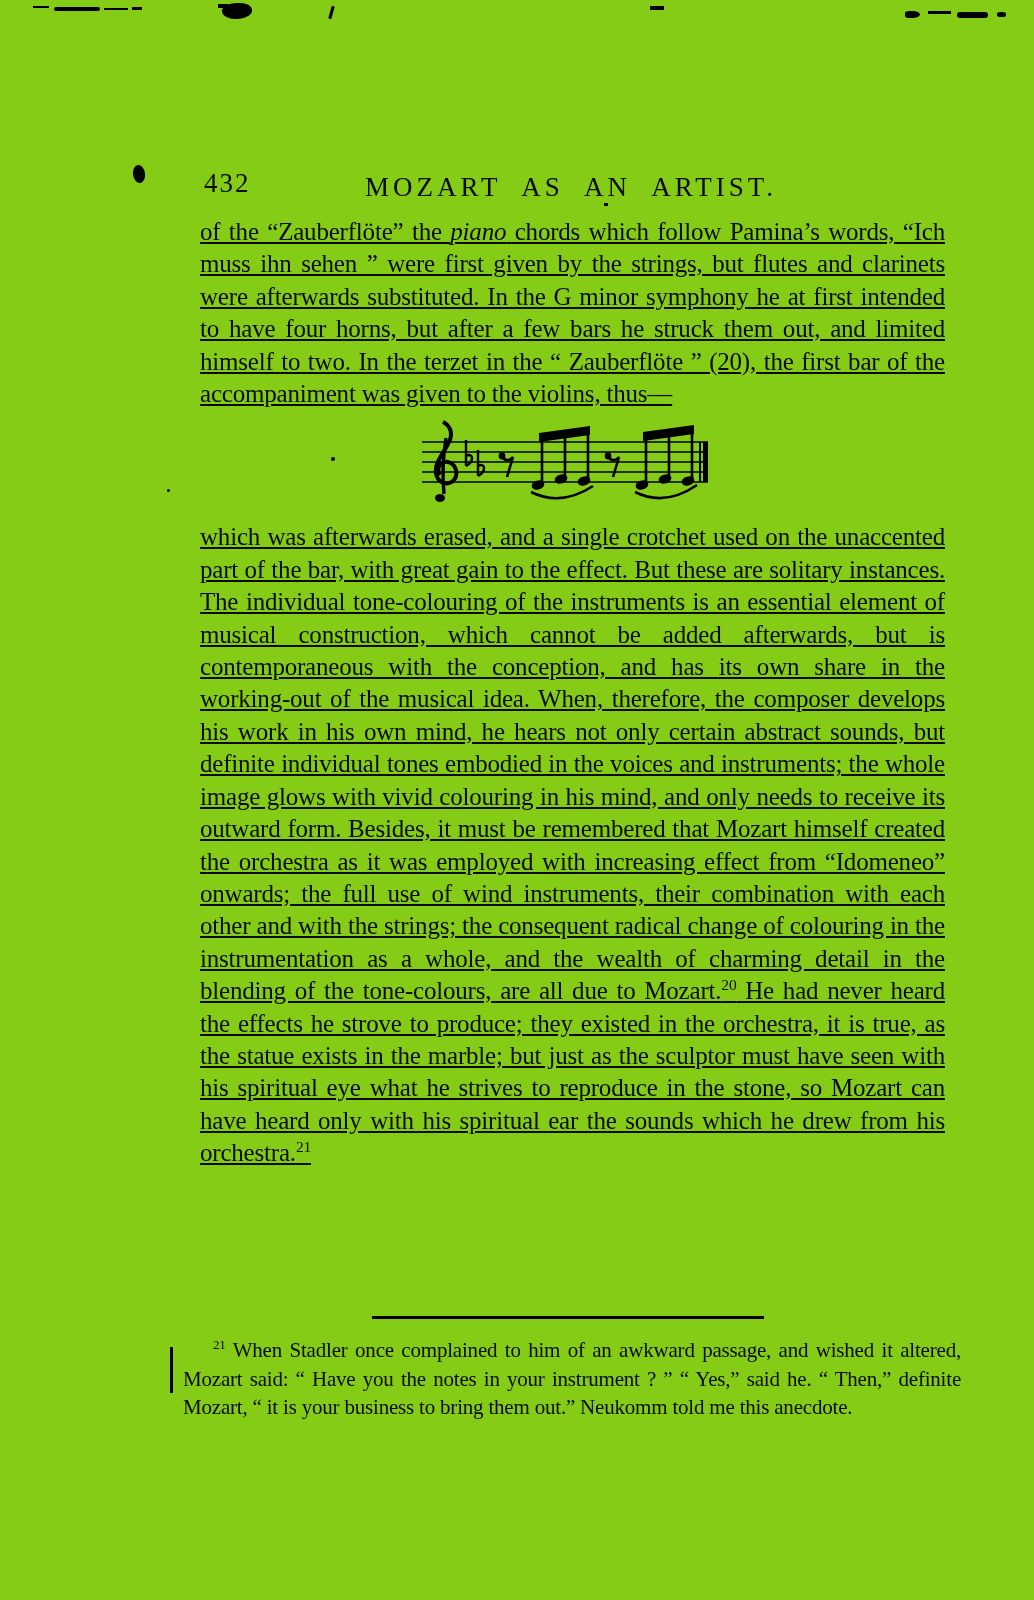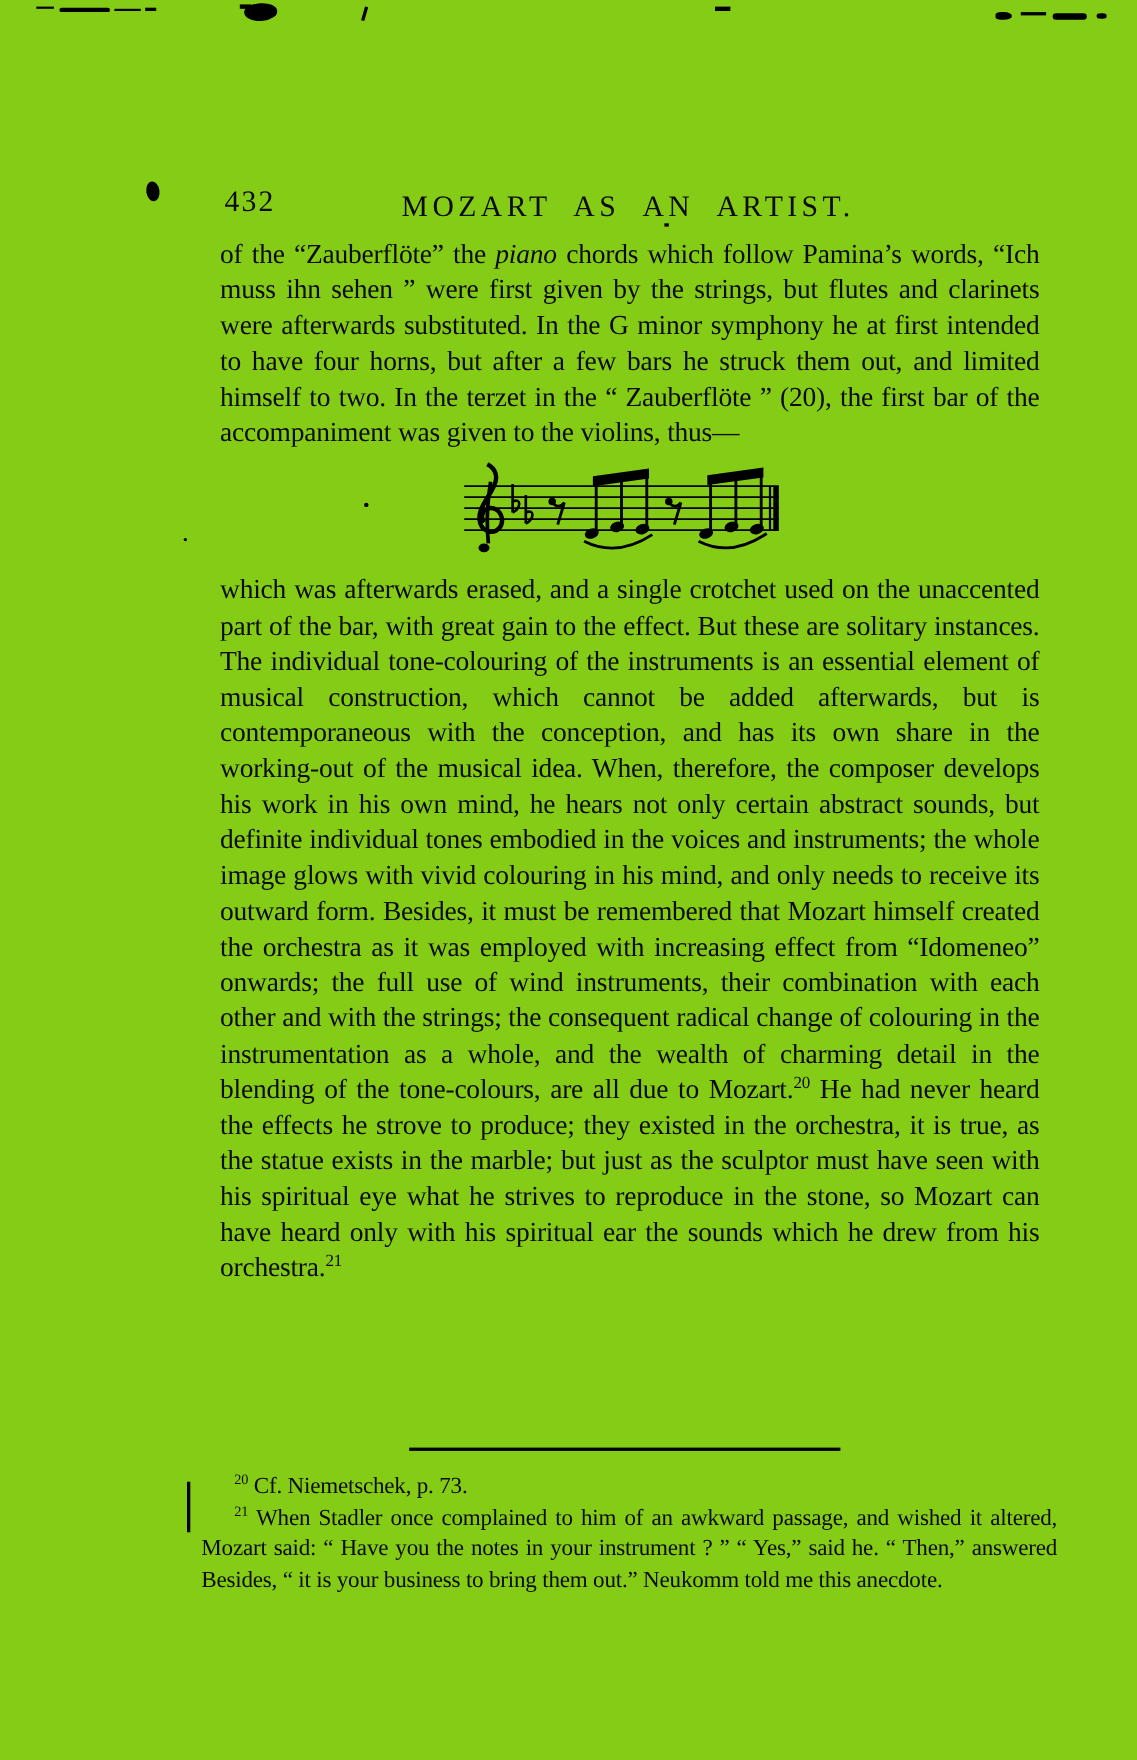--- a/index.html
+++ b/index.html
@@ -20,21 +20,21 @@
     text-align:center;font-size:27px;font-weight:normal;
     letter-spacing:4px;word-spacing:11px;
   }
 
   
   .text-block{
     position:absolute;left:200px;top:216px;width:745px;
     font-size:25px;line-height:32.4px;
     text-align:justify;letter-spacing:-0.2px;
   }
-  .text-block p{margin:0;}
+  .text-block p{margin:0;text-decoration:underline;}
   .text-block i{font-style:italic;}
   sup{font-size:0.62em;line-height:0;vertical-align:super;}
 
   
   .music-figure{
     margin:6px 0 13px 212px;width:298px;height:92px;display:block;
   }
 
   
   .footnote-rule{
@@ -158,17 +158,16 @@
         <rect x="287" y="26" width="2" height="40" fill="#000"></rect>
         <rect x="291" y="26" width="5" height="40" fill="#000"></rect>
       </g>
     </svg>
 
     <p><span>which was afterwards erased, and a single crotchet used on the unaccented part of the bar, with great gain to the effect. But these are solitary instances.  The individual tone-colouring of the instruments is an essential element of musical construction, which cannot be added afterwards, but is contemporaneous with the conception, and has its own share in the working-out of the musical idea.  When, therefore, the composer develops his work in his own mind, he hears not only certain abstract sounds, but definite individual tones embodied in the voices and instruments; the whole image glows with vivid colouring in his mind, and only needs to receive its outward form.  Besides, it must be remembered that Mozart himself created the orchestra as it was employed with increasing effect from “Idomeneo” onwards; the full use of wind instruments, their combination with each other and with the strings; the consequent radical change of colouring in the instrumentation as a whole, and the wealth of charming detail in the blending of the tone-colours, are all due to Mozart.</span><sup>20</sup><span>  He had never heard the effects he strove to produce; they existed in the orchestra, it is true, as the statue exists in the marble; but just as the sculptor must have seen with his spiritual eye what he strives to reproduce in the stone, so Mozart can have heard only with his spiritual ear the sounds which he drew from his orchestra.</span><sup>21</sup></p>
   </div>
 
   <div class="footnote-rule"></div>
   <div class="footnotes">
-    <p><sup>20</sup><span> Cf. Niemetschek, p. 73.</span></p>
-    <p><sup>21</sup><span> When Stadler once complained to him of an awkward passage, and wished it altered, Mozart said: “ Have you the notes in your instrument ? ”  “ Yes,” said he.  “ Then,” answered Besides, “ it is your business to bring them out.” Neukomm told me this anecdote.</span></p>
+    <p><sup>21</sup><span> When Stadler once complained to him of an awkward passage, and wished it altered, Mozart said: “ Have you the notes in your instrument ? ”  “ Yes,” said he.  “ Then,” definite Mozart, “ it is your business to bring them out.” Neukomm told me this anecdote.</span></p>
   </div>
 
 </div>
 
 </body></html>

